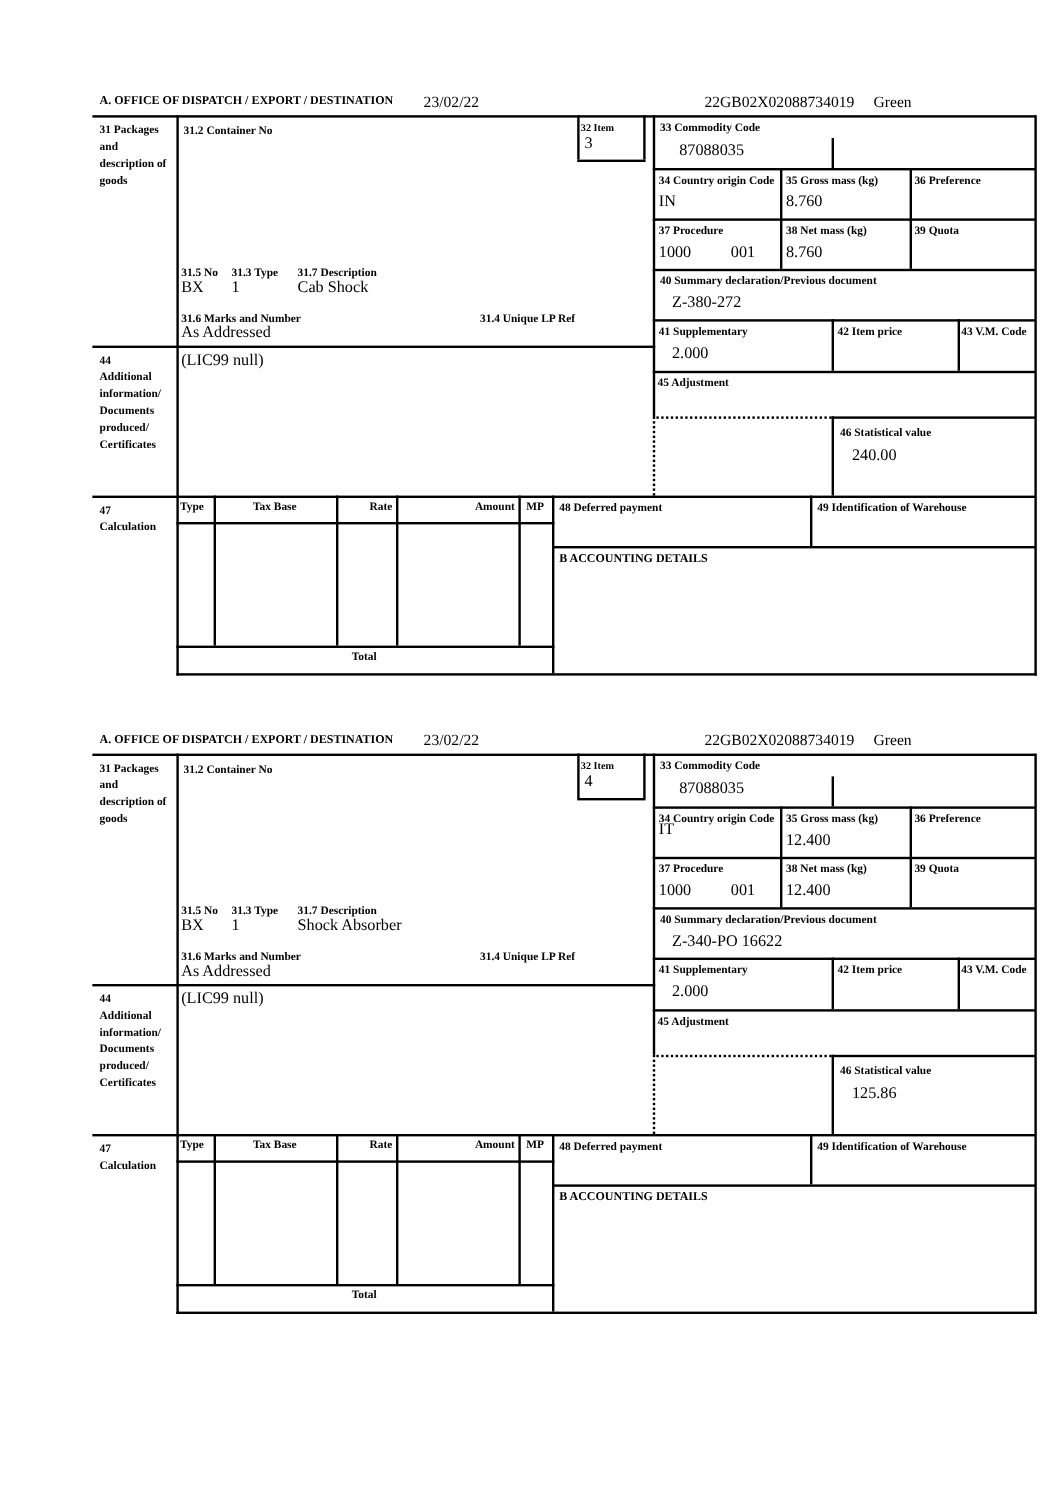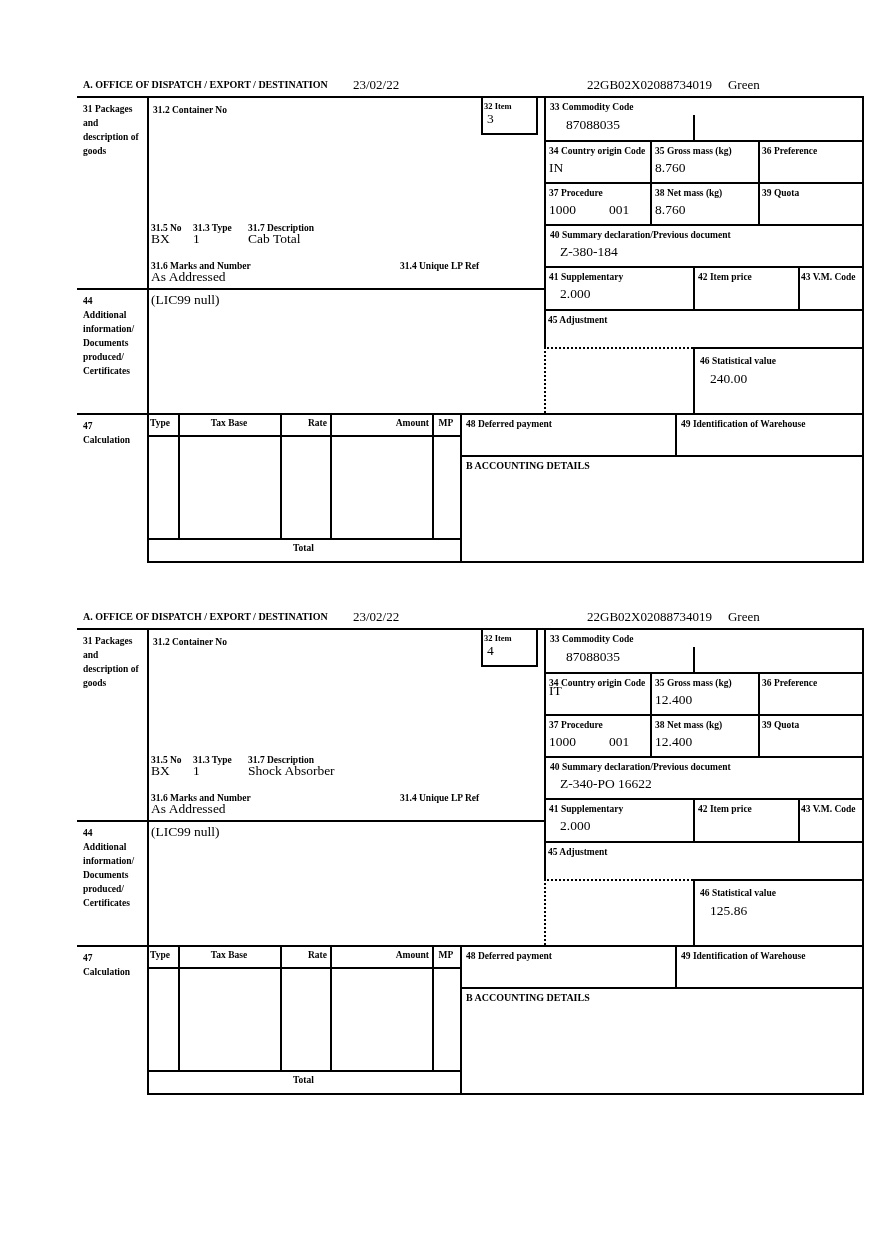--- a/index.html
+++ b/index.html
@@ -72,21 +72,21 @@
     <div class="lbl wrap" style="top:27px;left:6px;width:60px;">31 Packages and description of goods</div>
     <div class="lbl wrap" style="top:219px;left:6px;width:64px;"><span class="no">44</span><span>Additional information/ Documents produced/ Certificates</span></div>
     <div class="lbl wrap" style="top:344px;left:6px;width:60px;"><span class="no">47</span><span>Calculation</span></div>
 
     <div class="lbl" style="top:29px;left:76px;">31.2 Container No</div>
     <div class="lbl" style="top:147px;left:74px;">31.5 No</div>
     <div class="lbl" style="top:147px;left:116px;">31.3 Type</div>
     <div class="lbl" style="top:147px;left:171px;">31.7 Description</div>
     <div class="val" style="top:156px;left:74px;">BX</div>
     <div class="val" style="top:156px;left:116px;">1</div>
-    <div class="val" style="top:156px;left:171px;">Cab Total</div>
+    <div class="val" style="top:156px;left:171px;">Cab Shock</div>
     <div class="lbl" style="top:185px;left:74px;">31.6 Marks and Number</div>
     <div class="lbl" style="top:185px;left:323px;">31.4 Unique LP Ref</div>
     <div class="val" style="top:194px;left:74px;">As Addressed</div>
     <div class="val" style="top:217px;left:74px;">(LIC99 null)</div>
 
     <div class="lbl" style="top:25px;left:407px;font-size:8.5px;">32 Item</div>
     <div class="val" style="top:36px;left:410px;">3</div>
 
     <div class="lbl" style="top:26px;left:473px;">33 Commodity Code</div>
     <div class="val" style="top:42px;left:489px;">87088035</div>
@@ -98,21 +98,21 @@
     <div class="lbl" style="top:70px;left:685px;">36 Preference</div>
 
     <div class="lbl" style="top:112px;left:472px;">37 Procedure</div>
     <div class="val" style="top:127px;left:472px;">1000</div>
     <div class="val" style="top:127px;left:532px;">001</div>
     <div class="lbl" style="top:112px;left:578px;">38 Net mass (kg)</div>
     <div class="val" style="top:127px;left:578px;">8.760</div>
     <div class="lbl" style="top:112px;left:685px;">39 Quota</div>
 
     <div class="lbl" style="top:154px;left:473px;">40 Summary declaration/Previous document</div>
-    <div class="val" style="top:169px;left:483px;">Z-380-184</div>
+    <div class="val" style="top:169px;left:483px;">Z-380-272</div>
 
     <div class="lbl" style="top:196px;left:472px;">41 Supplementary</div>
     <div class="val" style="top:211px;left:483px;">2.000</div>
     <div class="lbl" style="top:196px;left:621px;">42 Item price</div>
     <div class="lbl" style="top:196px;left:724px;">43 V.M. Code</div>
 
     <div class="lbl" style="top:239px;left:471px;">45 Adjustment</div>
 
     <div class="lbl" style="top:280px;left:623px;">46 Statistical value</div>
     <div class="val" style="top:296px;left:633px;">240.00</div>

